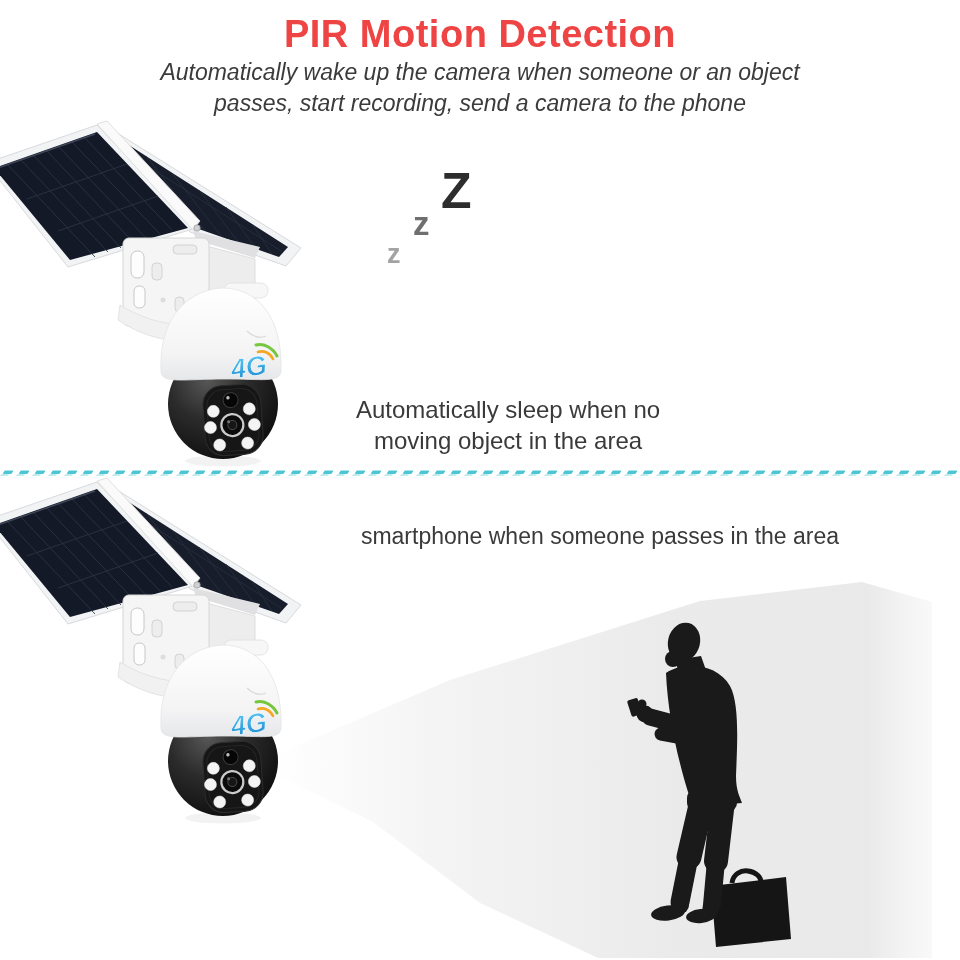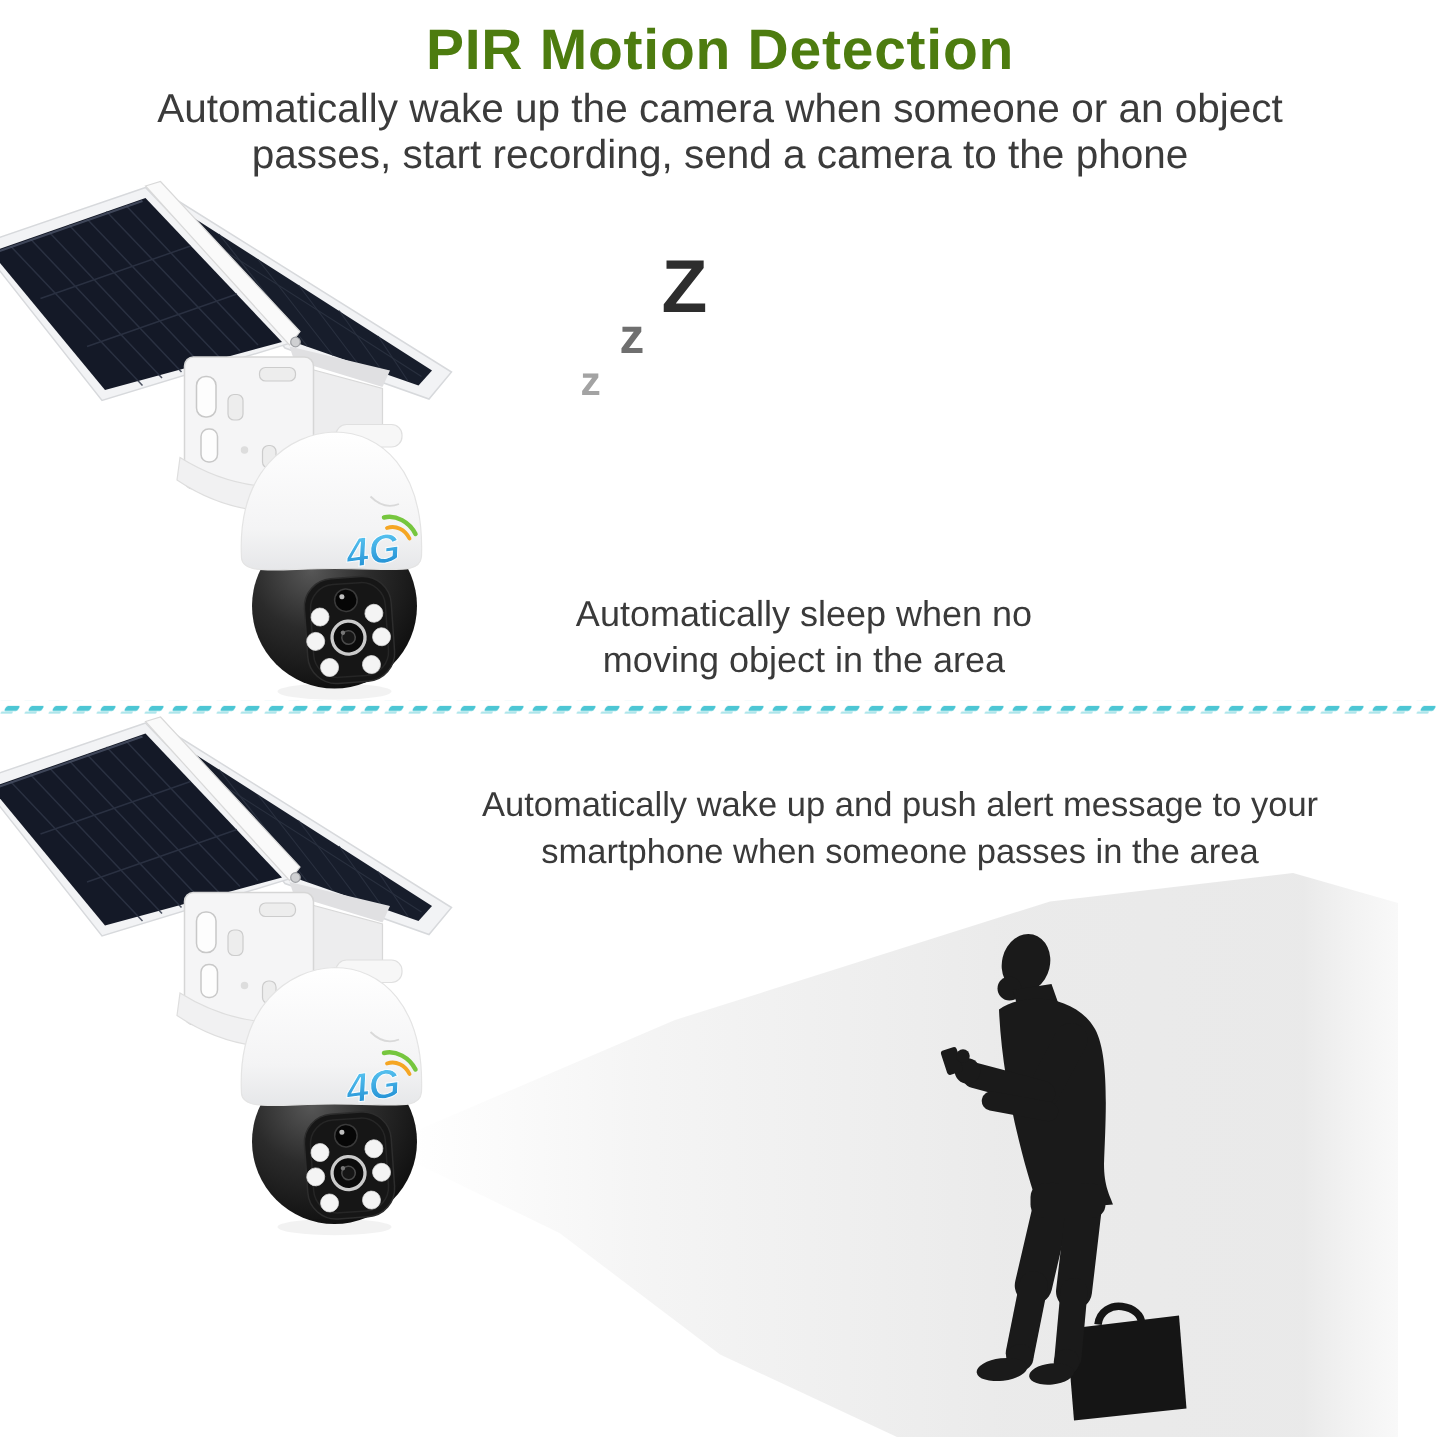--- a/index.html
+++ b/index.html
@@ -3,31 +3,31 @@
 <meta charset="utf-8">
 <style>
   html,body{margin:0;padding:0;background:#ffffff;}
   .stage{
     position:relative;width:960px;height:960px;background:#ffffff;overflow:hidden;
     font-family:"Liberation Sans", sans-serif;
   }
   .artwork{position:absolute;left:0;top:0;width:960px;height:960px;}
   .page-title{
     position:absolute;top:13px;left:0;width:960px;text-align:center;
-    font-size:38px;font-weight:bold;color:#4d7c0f;letter-spacing:0.5px;
+    font-size:38px;font-weight:bold;color:#ef4444;letter-spacing:0.5px;
   }
   .subtitle{
     position:absolute;top:57px;left:0;width:960px;text-align:center;
-    font-size:27px;line-height:31px;color:#3b3b3b;
+    font-size:23px;line-height:31px;color:#3b3b3b;font-style:italic;
   }
   .caption{
     position:absolute;font-size:24px;line-height:31px;color:#3a3a3a;
     text-align:center;transform:translateX(-50%);white-space:nowrap;
   }
-  .caption--sleep{left:536px;top:394px;font-size:24px;}
+  .caption--sleep{left:508px;top:394px;font-size:24px;}
   .caption--alert{left:600px;top:521px;font-size:23px;}
   .zzz span{position:absolute;font-weight:bold;line-height:1;}
   .z-large{left:441px;top:166px;font-size:50px;color:#2d2d2d;}
   .z-mid{left:413px;top:207px;font-size:33px;color:#6f6f6f;}
   .z-small{left:387px;top:241px;font-size:27px;color:#a3a3a3;}
 </style>
 </head>
 <body>
 
 <div class="stage">
@@ -190,17 +190,16 @@
     <span class="z-mid">z</span>
     <span class="z-small">z</span>
   </div>
 
   <div class="caption caption--sleep">
     <div>Automatically sleep when no</div>
     <div>moving object in the area</div>
   </div>
 
   <div class="caption caption--alert">
-    <div>Automatically wake up and push alert message to your</div>
     <div>smartphone when someone passes in the area</div>
   </div>
 
 </div>
 
 </body></html>

